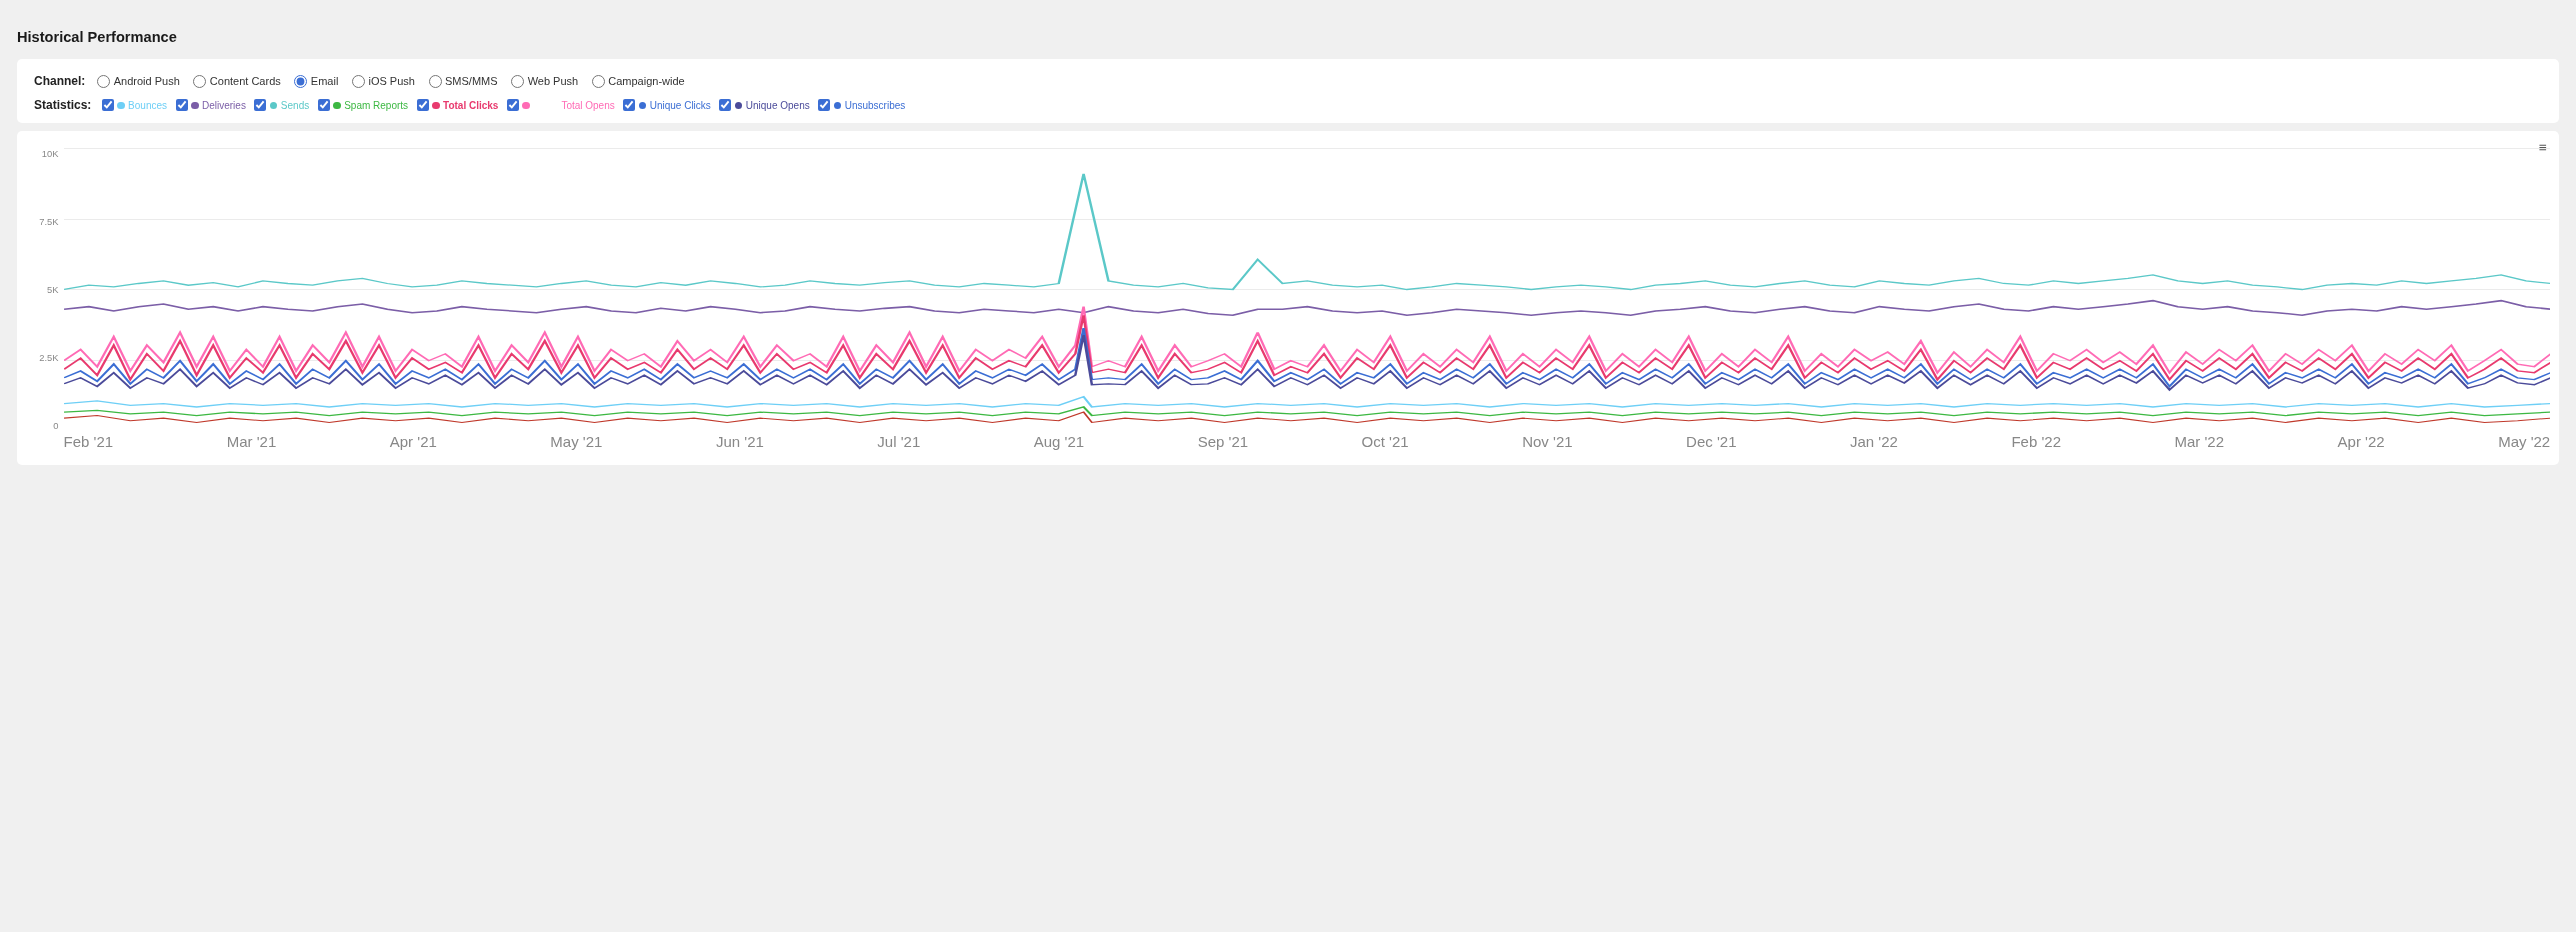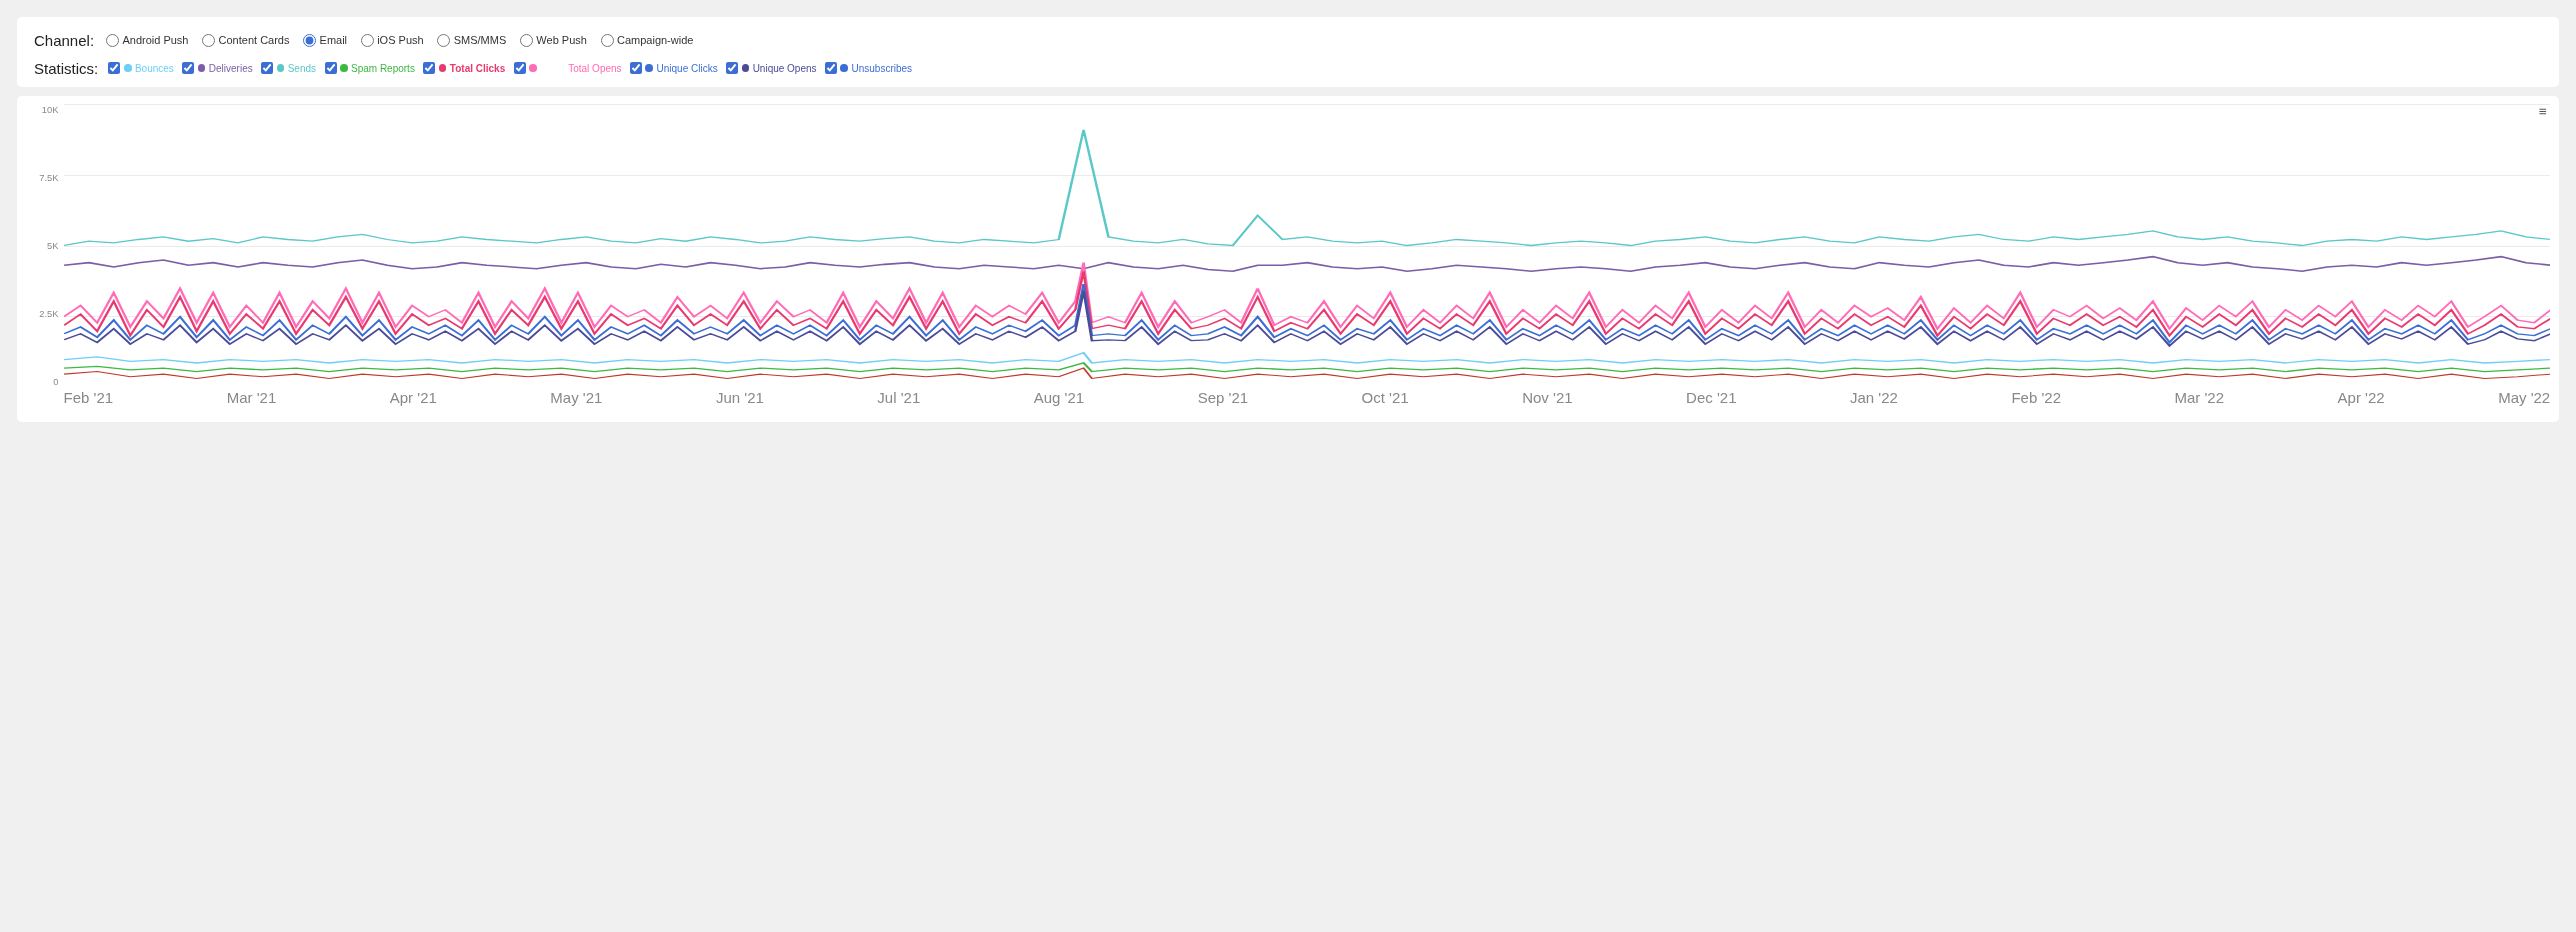--- a/index.html
+++ b/index.html
@@ -27,22 +27,22 @@
       padding: 15.4px 17px 10.3px 17px;
       margin-bottom: 8.6px;
     }
     .channel-row {
       display: flex;
       align-items: center;
       flex-wrap: wrap;
       gap: 5.1px;
     }
     .label-bold {
-      font-weight: 400;
-      font-size: 15px;
+      font-weight: 700;
+      font-size: 12px;
       color: #222;
       margin-right: 6.9px;
     }
     .radio-option {
       display: flex;
       gap: 3.4px;
       margin-right: 8.6px;
       cursor: pointer;
     }
     .radio-option input[type="radio"] {
@@ -95,21 +95,21 @@
       top: 8.6px;
       right: 12px;
       cursor: pointer;
       font-size: 13.7px;
       color: #555;
     }
     .chart-area {
       position: relative;
       width: 100%;
       height: 309px;
-      margin-top: 0;
+      margin-top: 8px;
     }
     .y-axis {
       position: absolute;
       left: 0;
       top: 0;
       bottom: 26px;
       width: 38px;
       display: flex;
       flex-direction: column;
       justify-content: space-between;
@@ -157,20 +157,23 @@
       left: 0; top: 0;
       width: 100%;
       height: 100%;
       overflow: visible;
     }
   </style>
 </head>
 <body>
 
 <div class="page-container">
+  <div class="title-bar">
+    <h1>Historical Performance</h1>
+  </div>
 
   <div class="card">
     <div class="channel-row">
       <span class="label-bold">Channel:</span>
       <div class="radio-option">
         <input type="radio" name="channel" id="android-push" style="">
         <label for="android-push">Android Push</label>
       </div>
       <div class="radio-option">
         <input type="radio" name="channel" id="content-cards" style="">

